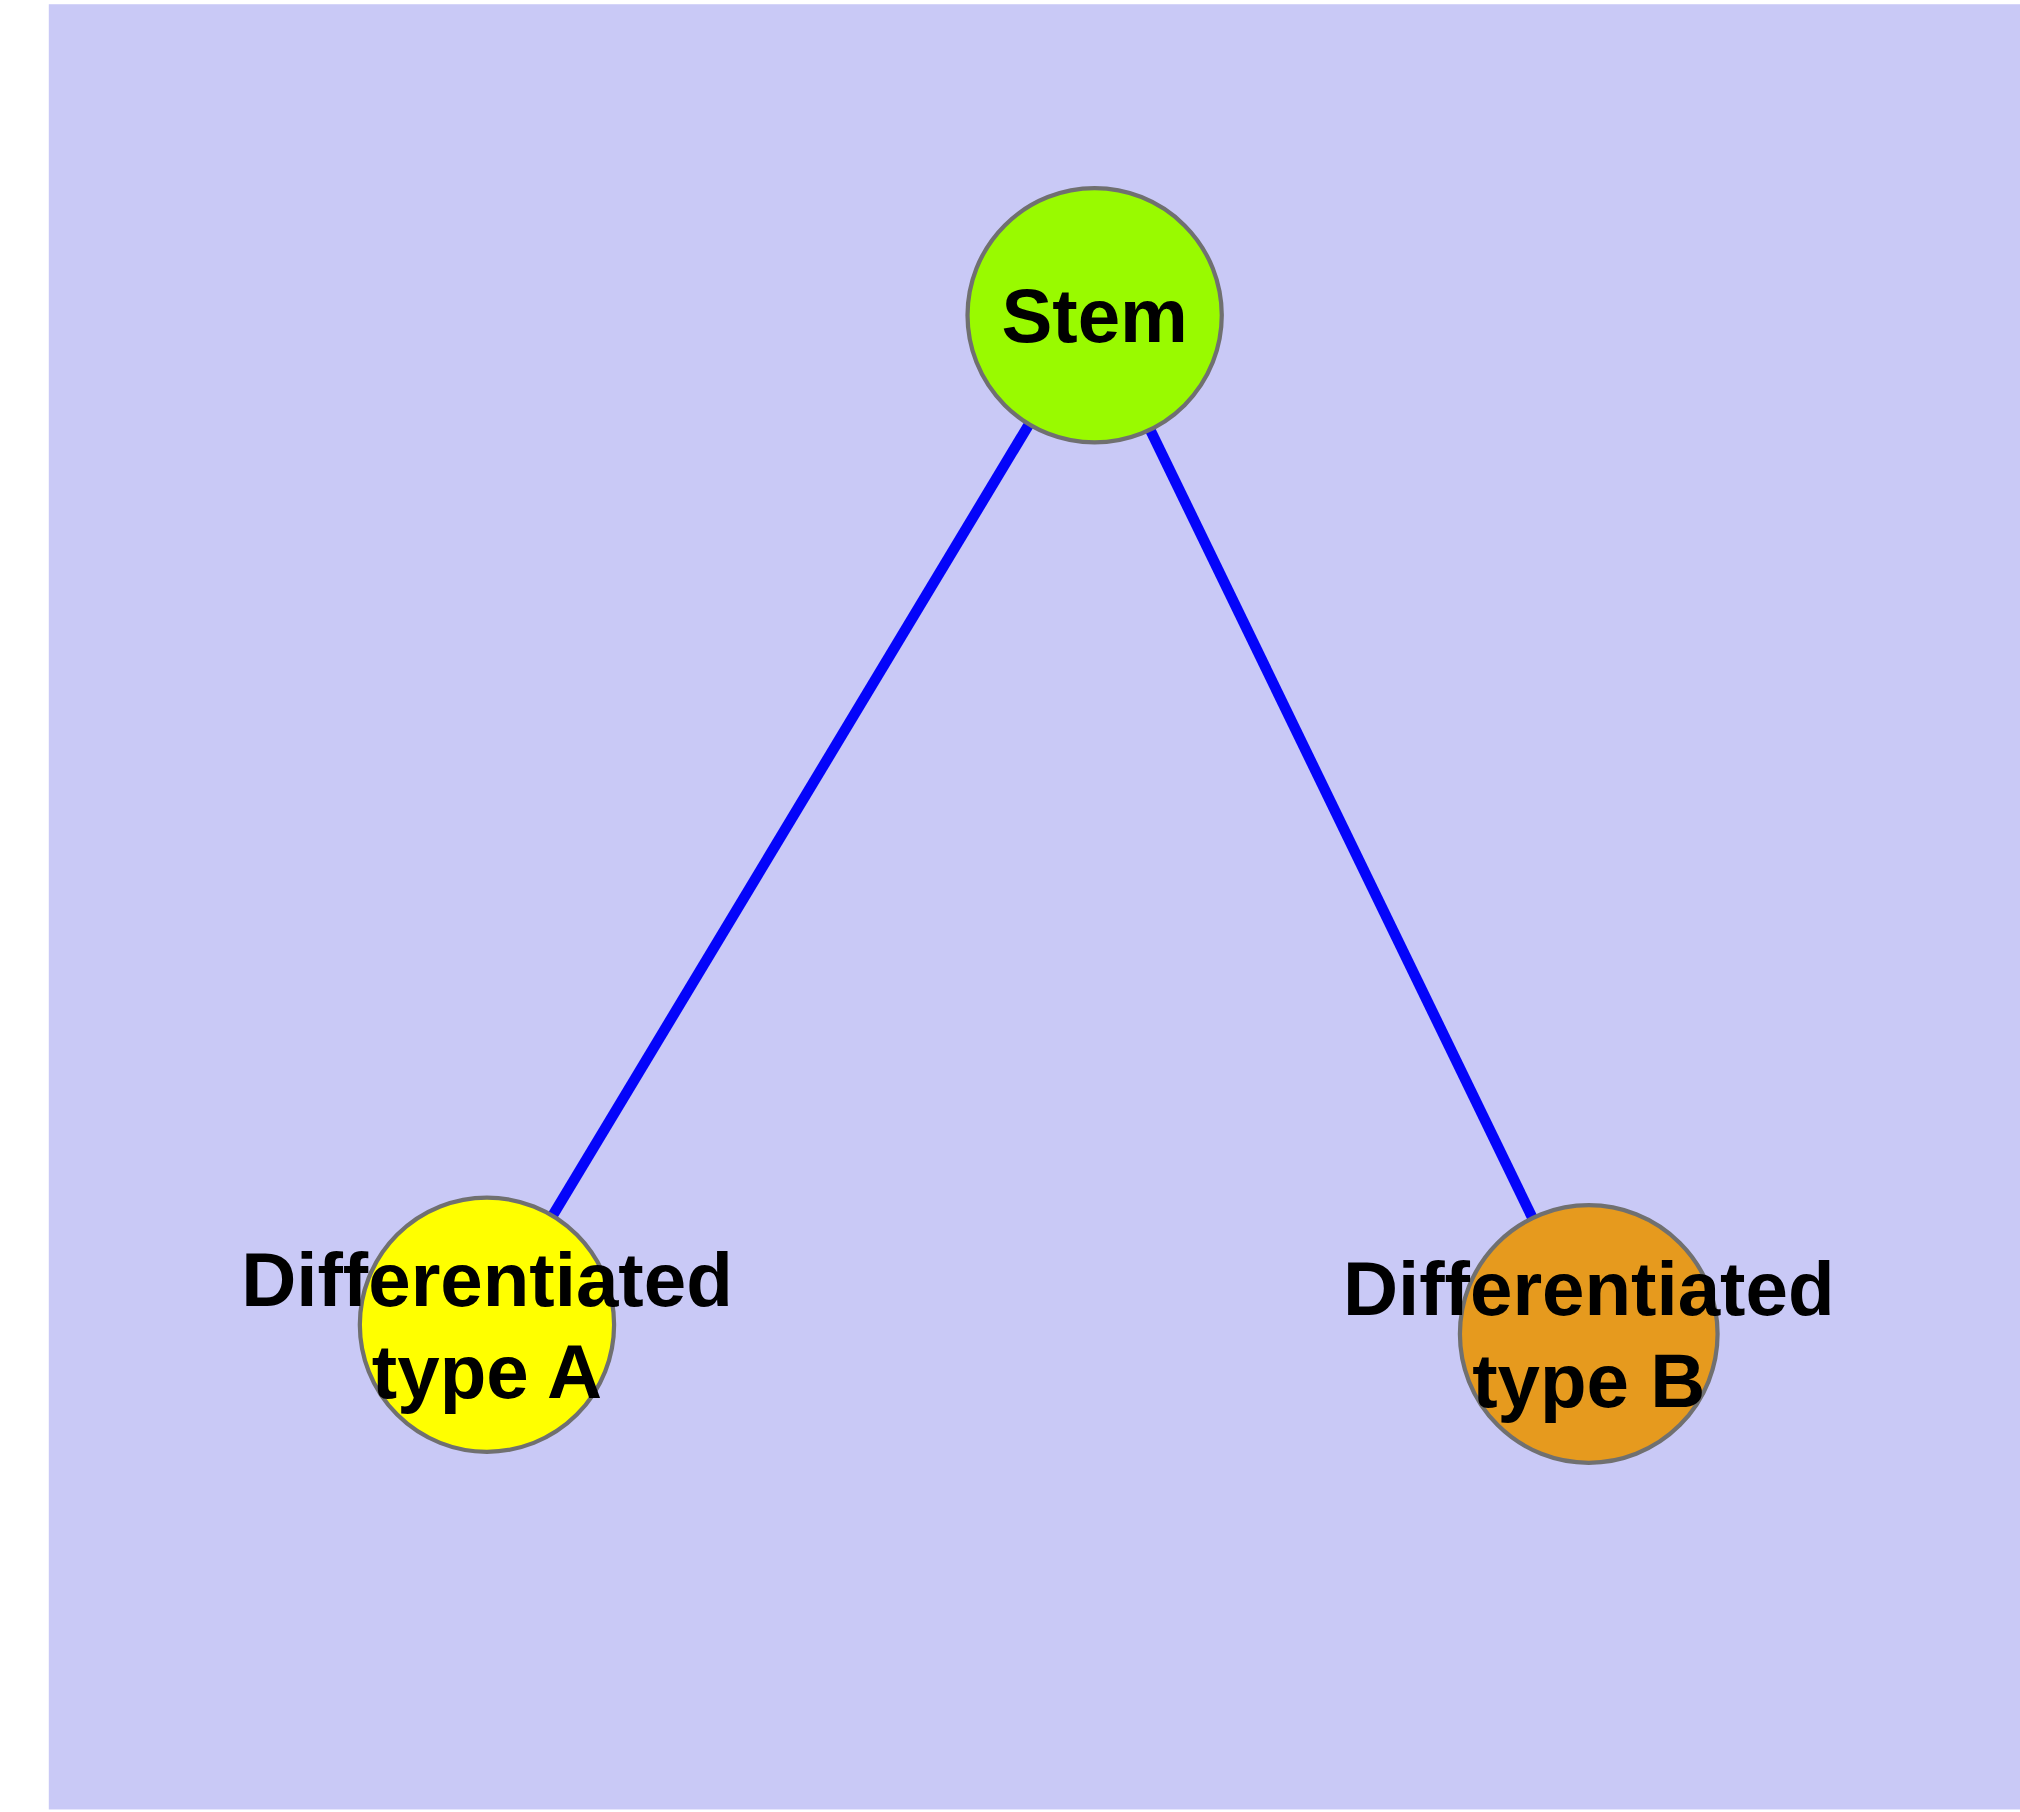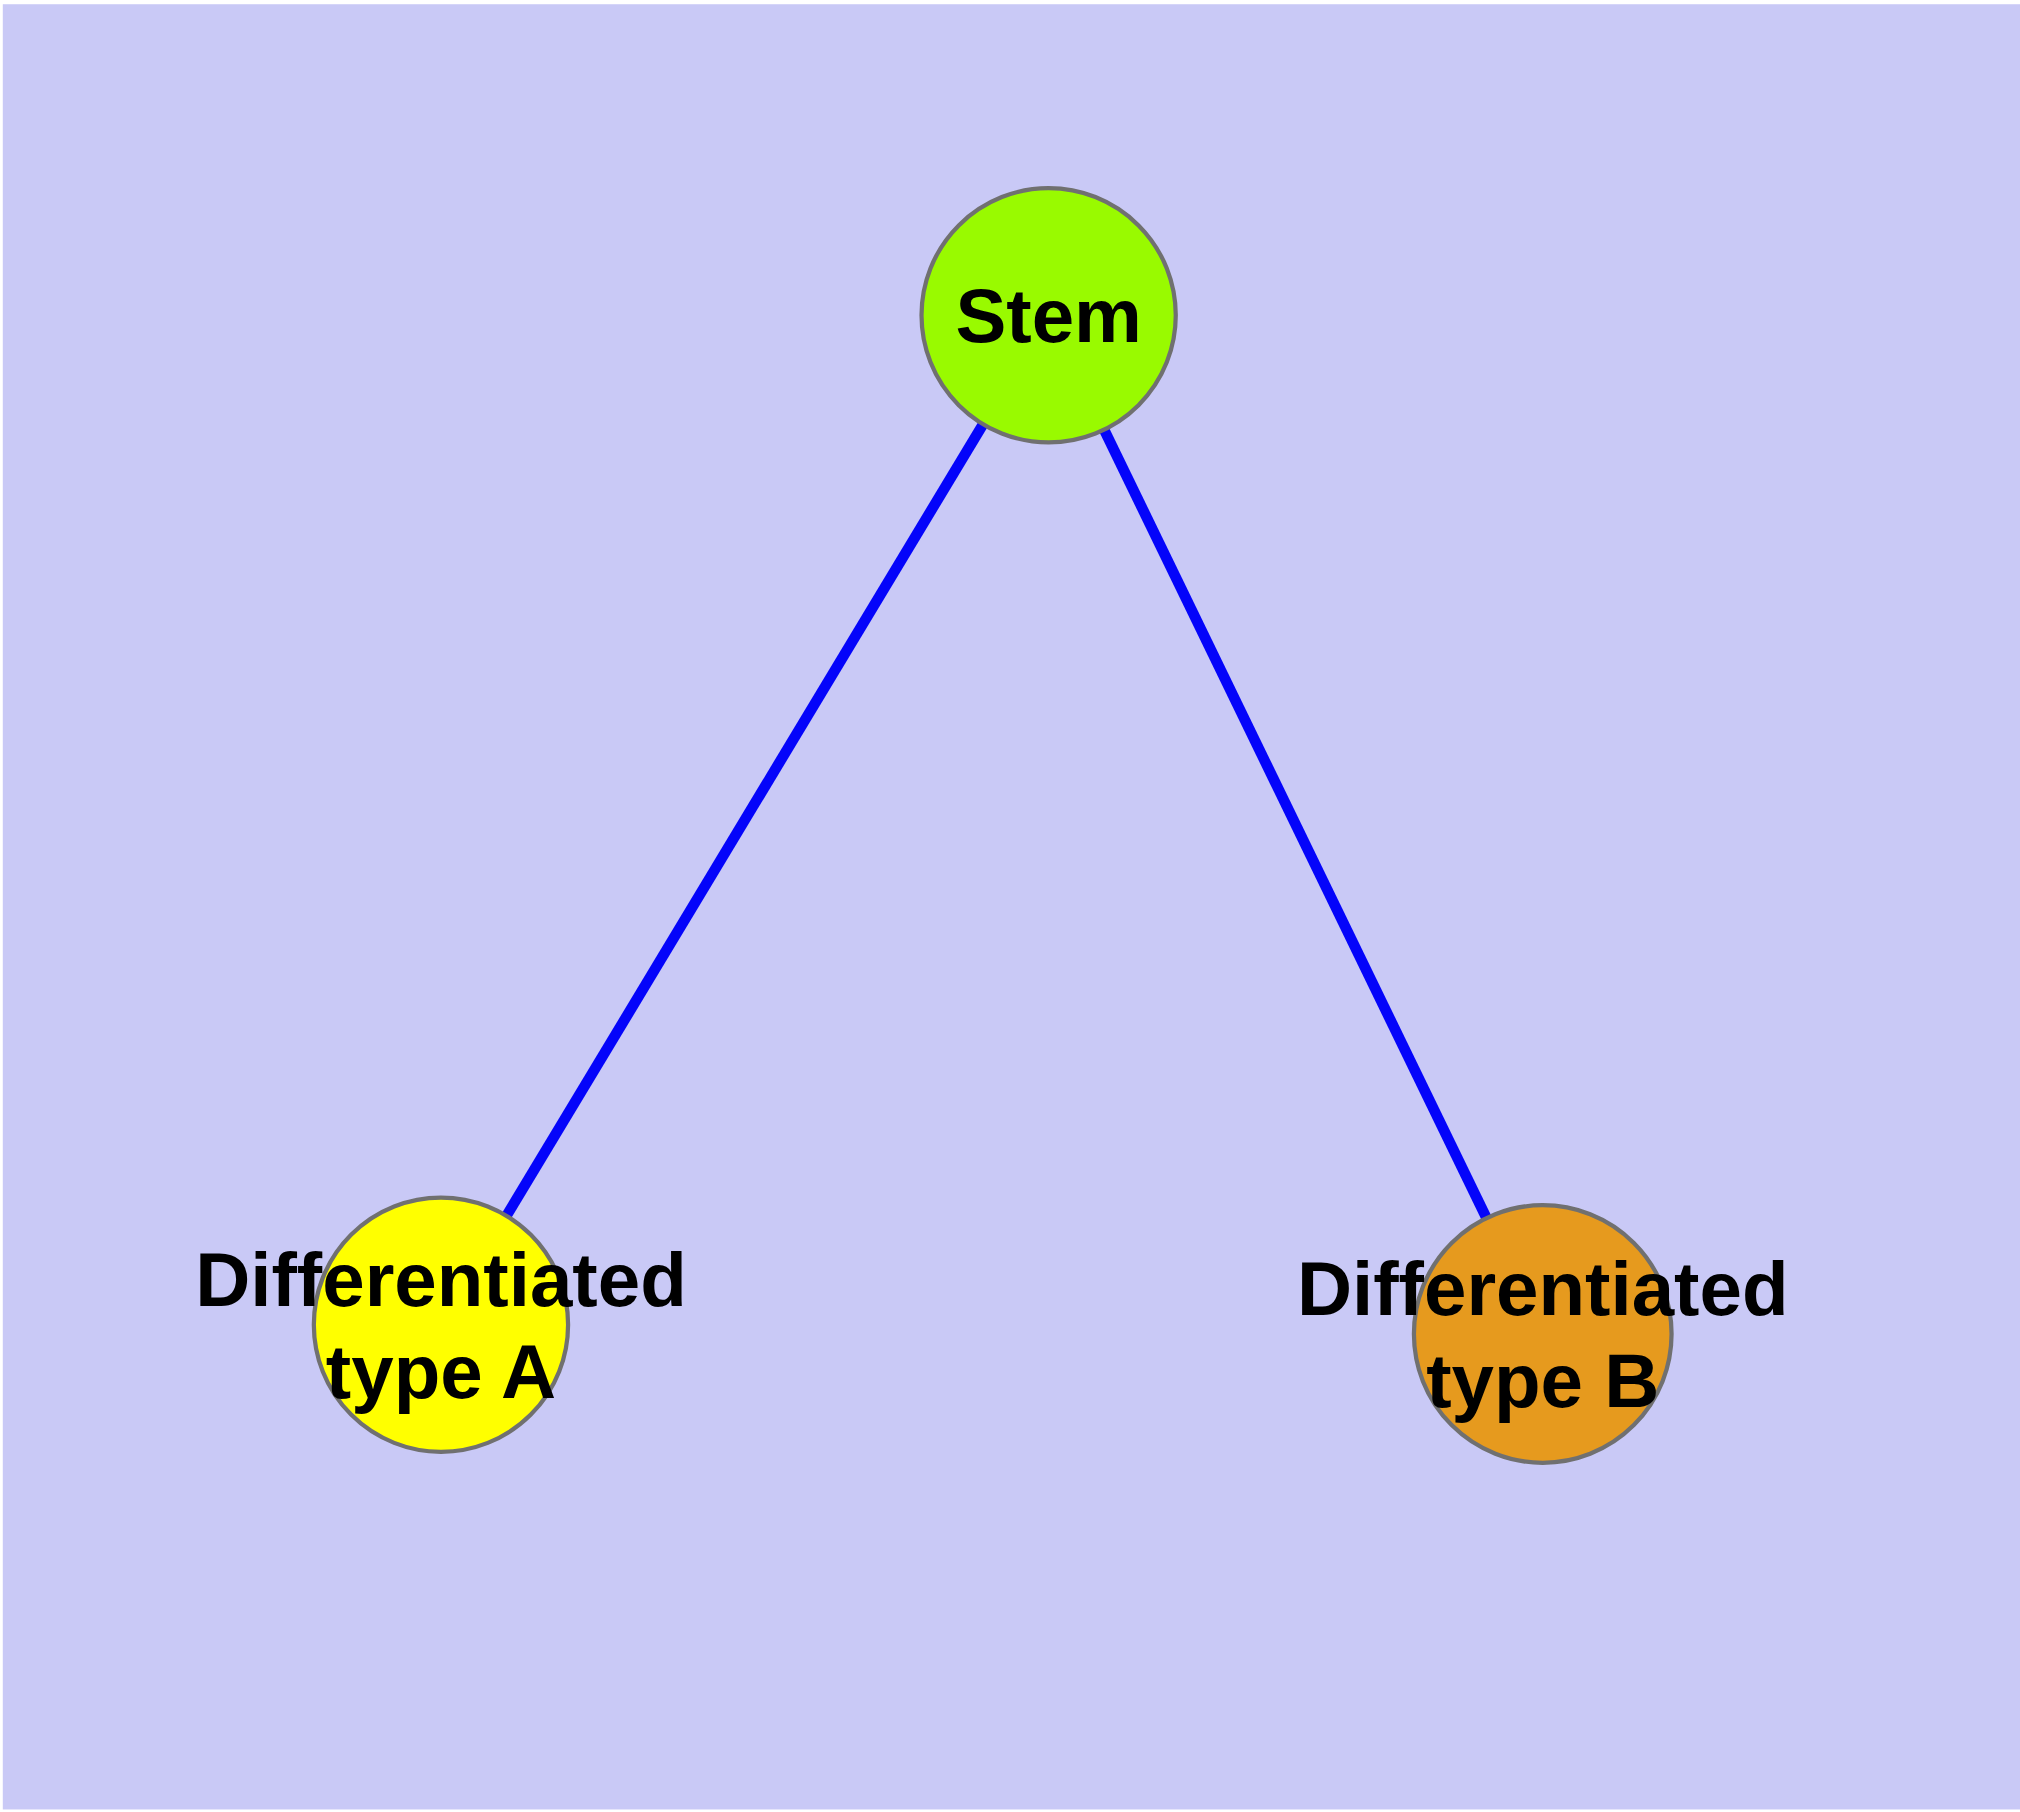--- a/index.html
+++ b/index.html
@@ -7,20 +7,21 @@
     padding: 0;
     background: #ffffff;
     width: 2021px;
     height: 1812px;
     overflow: hidden;
   }
   #stage {
     position: relative;
     width: 1598px;
     height: 1812px;
+    margin-left: 46px;
   }
   svg { display: block; }
   .edge {
     stroke-width: 12.5;
     fill: none;
   }
   .node {
     stroke-width: 5;
   }
   .node-label {

